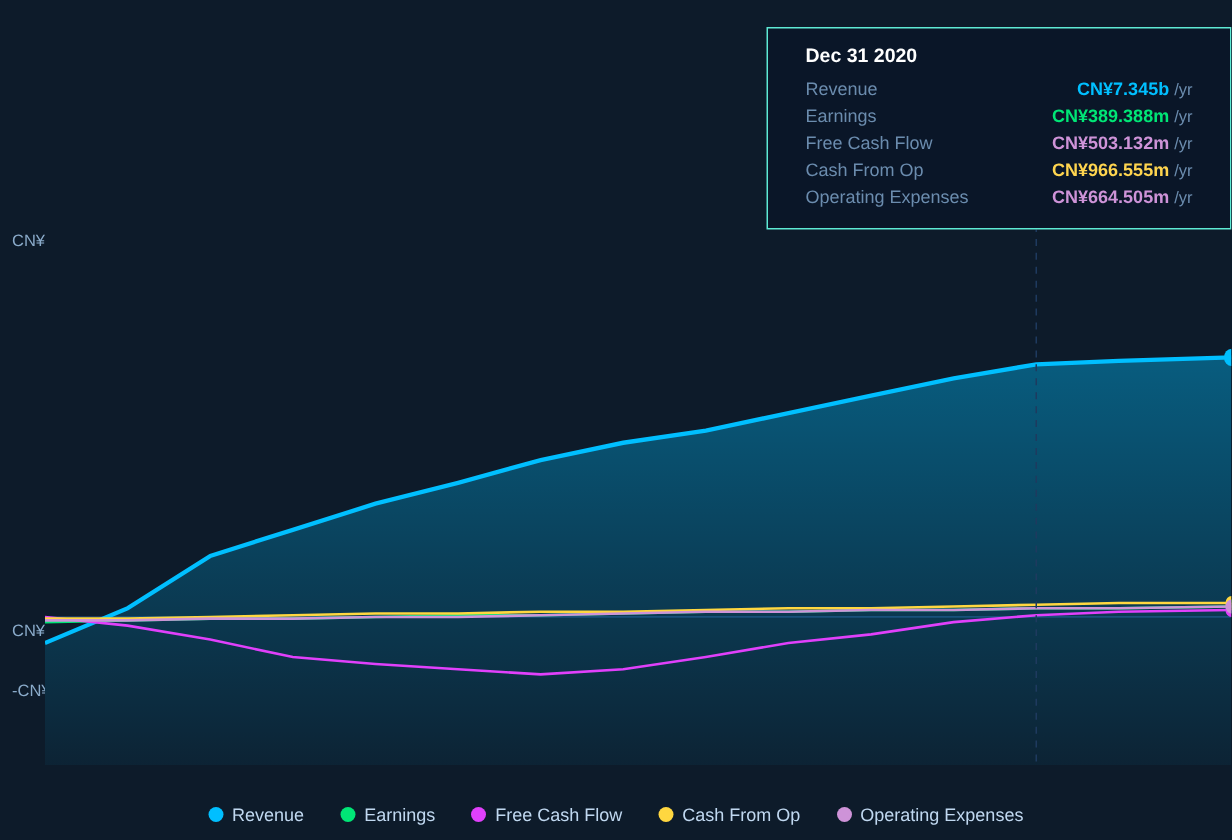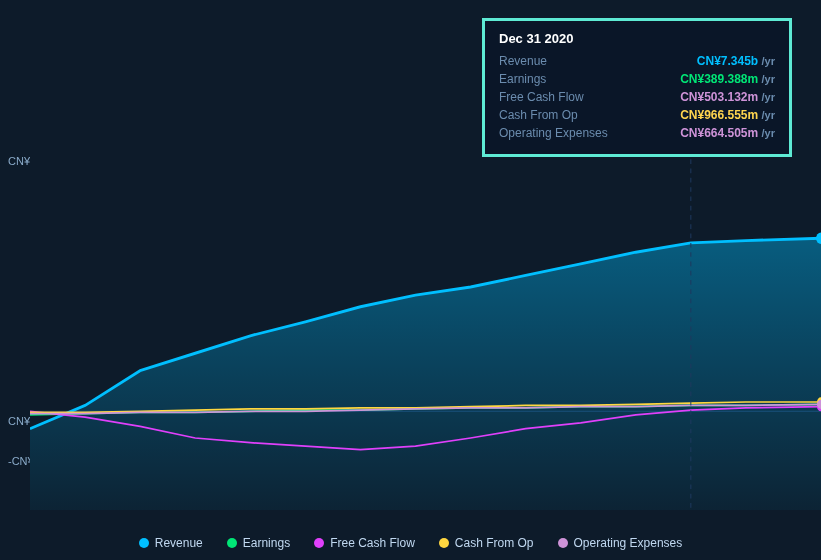--- a/index.html
+++ b/index.html
@@ -9,24 +9,24 @@
       background: #0d1b2a;
       font-family: Arial, sans-serif;
       overflow: hidden;
       position: relative;
     }
 
     
     .info-box {
       position: absolute;
       top: 18px;
-      right: 29px;
+      right: 0;
       background: #0a1628;
-      border: 3px solid #5eead4;
-      padding: 10px 14px;
+      border: 1px solid #5eead4;
+      padding: 10px 25px;
       width: 310px;
       z-index: 10;
     }
     .info-box-title {
       color: #ffffff;
       font-size: 13px;
       font-weight: bold;
       margin-bottom: 8px;
     }
     .info-row {
@@ -49,21 +49,21 @@
     .info-value.gold { color: #ffd54f; }
     .profit-margin {
       color: #00e676;
       font-size: 11px;
       text-align: right;
       margin-bottom: 4px;
     }
     .info-suffix {
       color: #6b8cae;
       font-size: 11px;
-      font-weight: bold;
+      font-weight: normal;
     }
 
     
     .chart-container {
       position: absolute;
       top: 150px;
       left: 0;
       right: 0;
       bottom: 50px;
     }

